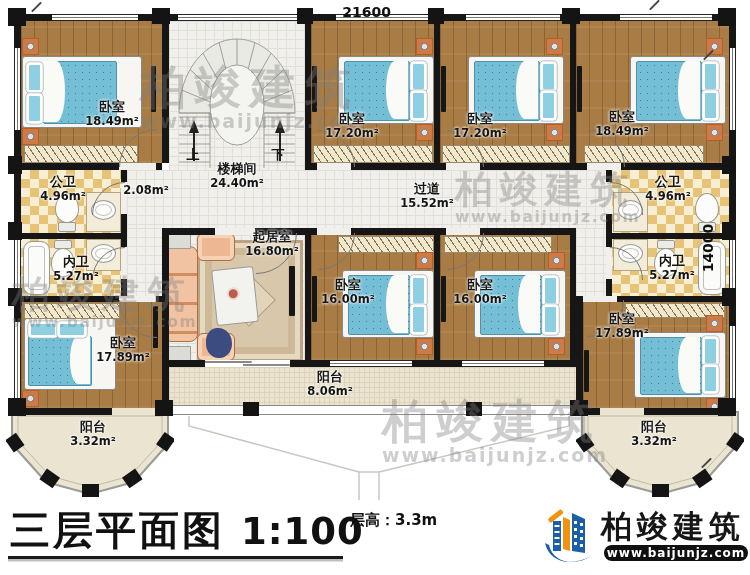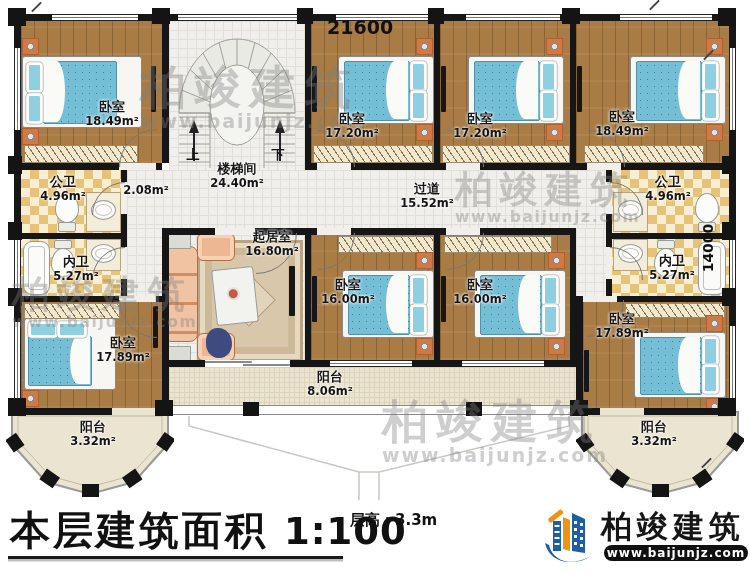--- a/index.html
+++ b/index.html
@@ -45,21 +45,21 @@
   .cdot{position:absolute;left:14px;top:20px;width:9px;height:9px;border-radius:50%;background:#c05a50;box-shadow:0 0 0 2px #e8e0d0;}
   .blob{position:absolute;z-index:6;background:#3c4c80;border-radius:45% 55% 50% 50%;}
   .lbl{position:absolute;transform:translateX(-50%);text-align:center;z-index:22;color:#151515;font-weight:bold;text-shadow:0 0 3px rgba(255,255,255,.95),0 0 3px rgba(255,255,255,.95);line-height:1.12;white-space:nowrap;}
   .lbl .nm{font-size:13px;}
   .lbl .ar{font-size:11.5px;}
   .slbl{position:absolute;transform:translateX(-50%);z-index:22;color:#151515;font-weight:bold;font-size:13px;}
   .wm{position:absolute;z-index:20;color:rgba(125,125,125,.38);font-weight:bold;pointer-events:none;white-space:nowrap;line-height:1;}
   .wm .wm1{font-size:46px;letter-spacing:9px;}
   .wm .wm2{font-size:19px;letter-spacing:2px;margin-top:2px;}
   .wm.sm{transform:scale(.82);transform-origin:left top;}
-  .dim-t{position:absolute;left:327px;top:16px;width:64px;text-align:right;font-size:19px;font-weight:bold;color:#111;z-index:22;}
+  .dim-t{position:absolute;left:327px;top:4px;width:64px;text-align:right;font-size:14px;font-weight:bold;color:#111;z-index:22;}
   .dim-r{position:absolute;left:676px;top:240px;width:64px;text-align:center;font-size:14px;font-weight:bold;color:#111;z-index:22;transform:rotate(-90deg);}
   .tick{position:absolute;width:13px;height:2px;background:#444;transform:rotate(-45deg);z-index:22;}
   .psvg{position:absolute;z-index:4;}
   .bsvg{position:absolute;z-index:3;}
   .rsvg{position:absolute;z-index:2;}
   .footer{position:absolute;left:0;top:500px;width:750px;height:75px;background:#fff;z-index:30;}
   .f-title{position:absolute;left:10px;top:3px;font-size:40px;letter-spacing:3px;color:#111;font-weight:600;}
   .f-scale{font-size:37px;letter-spacing:1px;margin-left:16px;font-weight:600;}
   .f-underline{position:absolute;left:8px;top:56px;width:335px;height:2.5px;background:#1a1a1a;box-shadow:0 2.5px 0 rgba(0,0,0,.25);}
   .f-stats{position:absolute;left:350px;top:11px;font-size:15px;font-weight:600;color:#111;}
@@ -417,21 +417,21 @@
     <div class="wm2">www.baijunjz.com</div>
   </div>
   <div class="wm" style="left:382px;top:398px">
     <div class="wm1">柏竣建筑</div>
     <div class="wm2">www.baijunjz.com</div>
   </div>
 </div>
 
 <div class="footer">
   <div class="f-title">
-    <span>本层建筑面积</span><span class="f-scale">1:100</span>
+    <span>三层平面图</span><span class="f-scale">1:100</span>
   </div>
   <div class="f-underline"></div>
   <div class="f-stats">
     <div>层高：3.3m</div>
   </div>
   <svg class="f-logo-icon" width="55" height="62" viewBox="0 0 55 62">
     <path d="M2,38 C6,56 26,63 48,51 C34,61 10,59 6,40 Z" fill="#1b5ea9"></path>
     <rect x="4" y="9" width="17" height="5" rx="2" transform="rotate(-38 12 11)" fill="#f0930f"></rect>
     <rect x="10" y="16" width="8" height="30" fill="#1b5ea9"></rect>
     <path d="M11.5,20 h5 v2 h-5 z M11.5,26 h5 v2 h-5 z M11.5,32 h5 v2 h-5 z M11.5,38 h5 v2 h-5 z" fill="#fff"></path>

